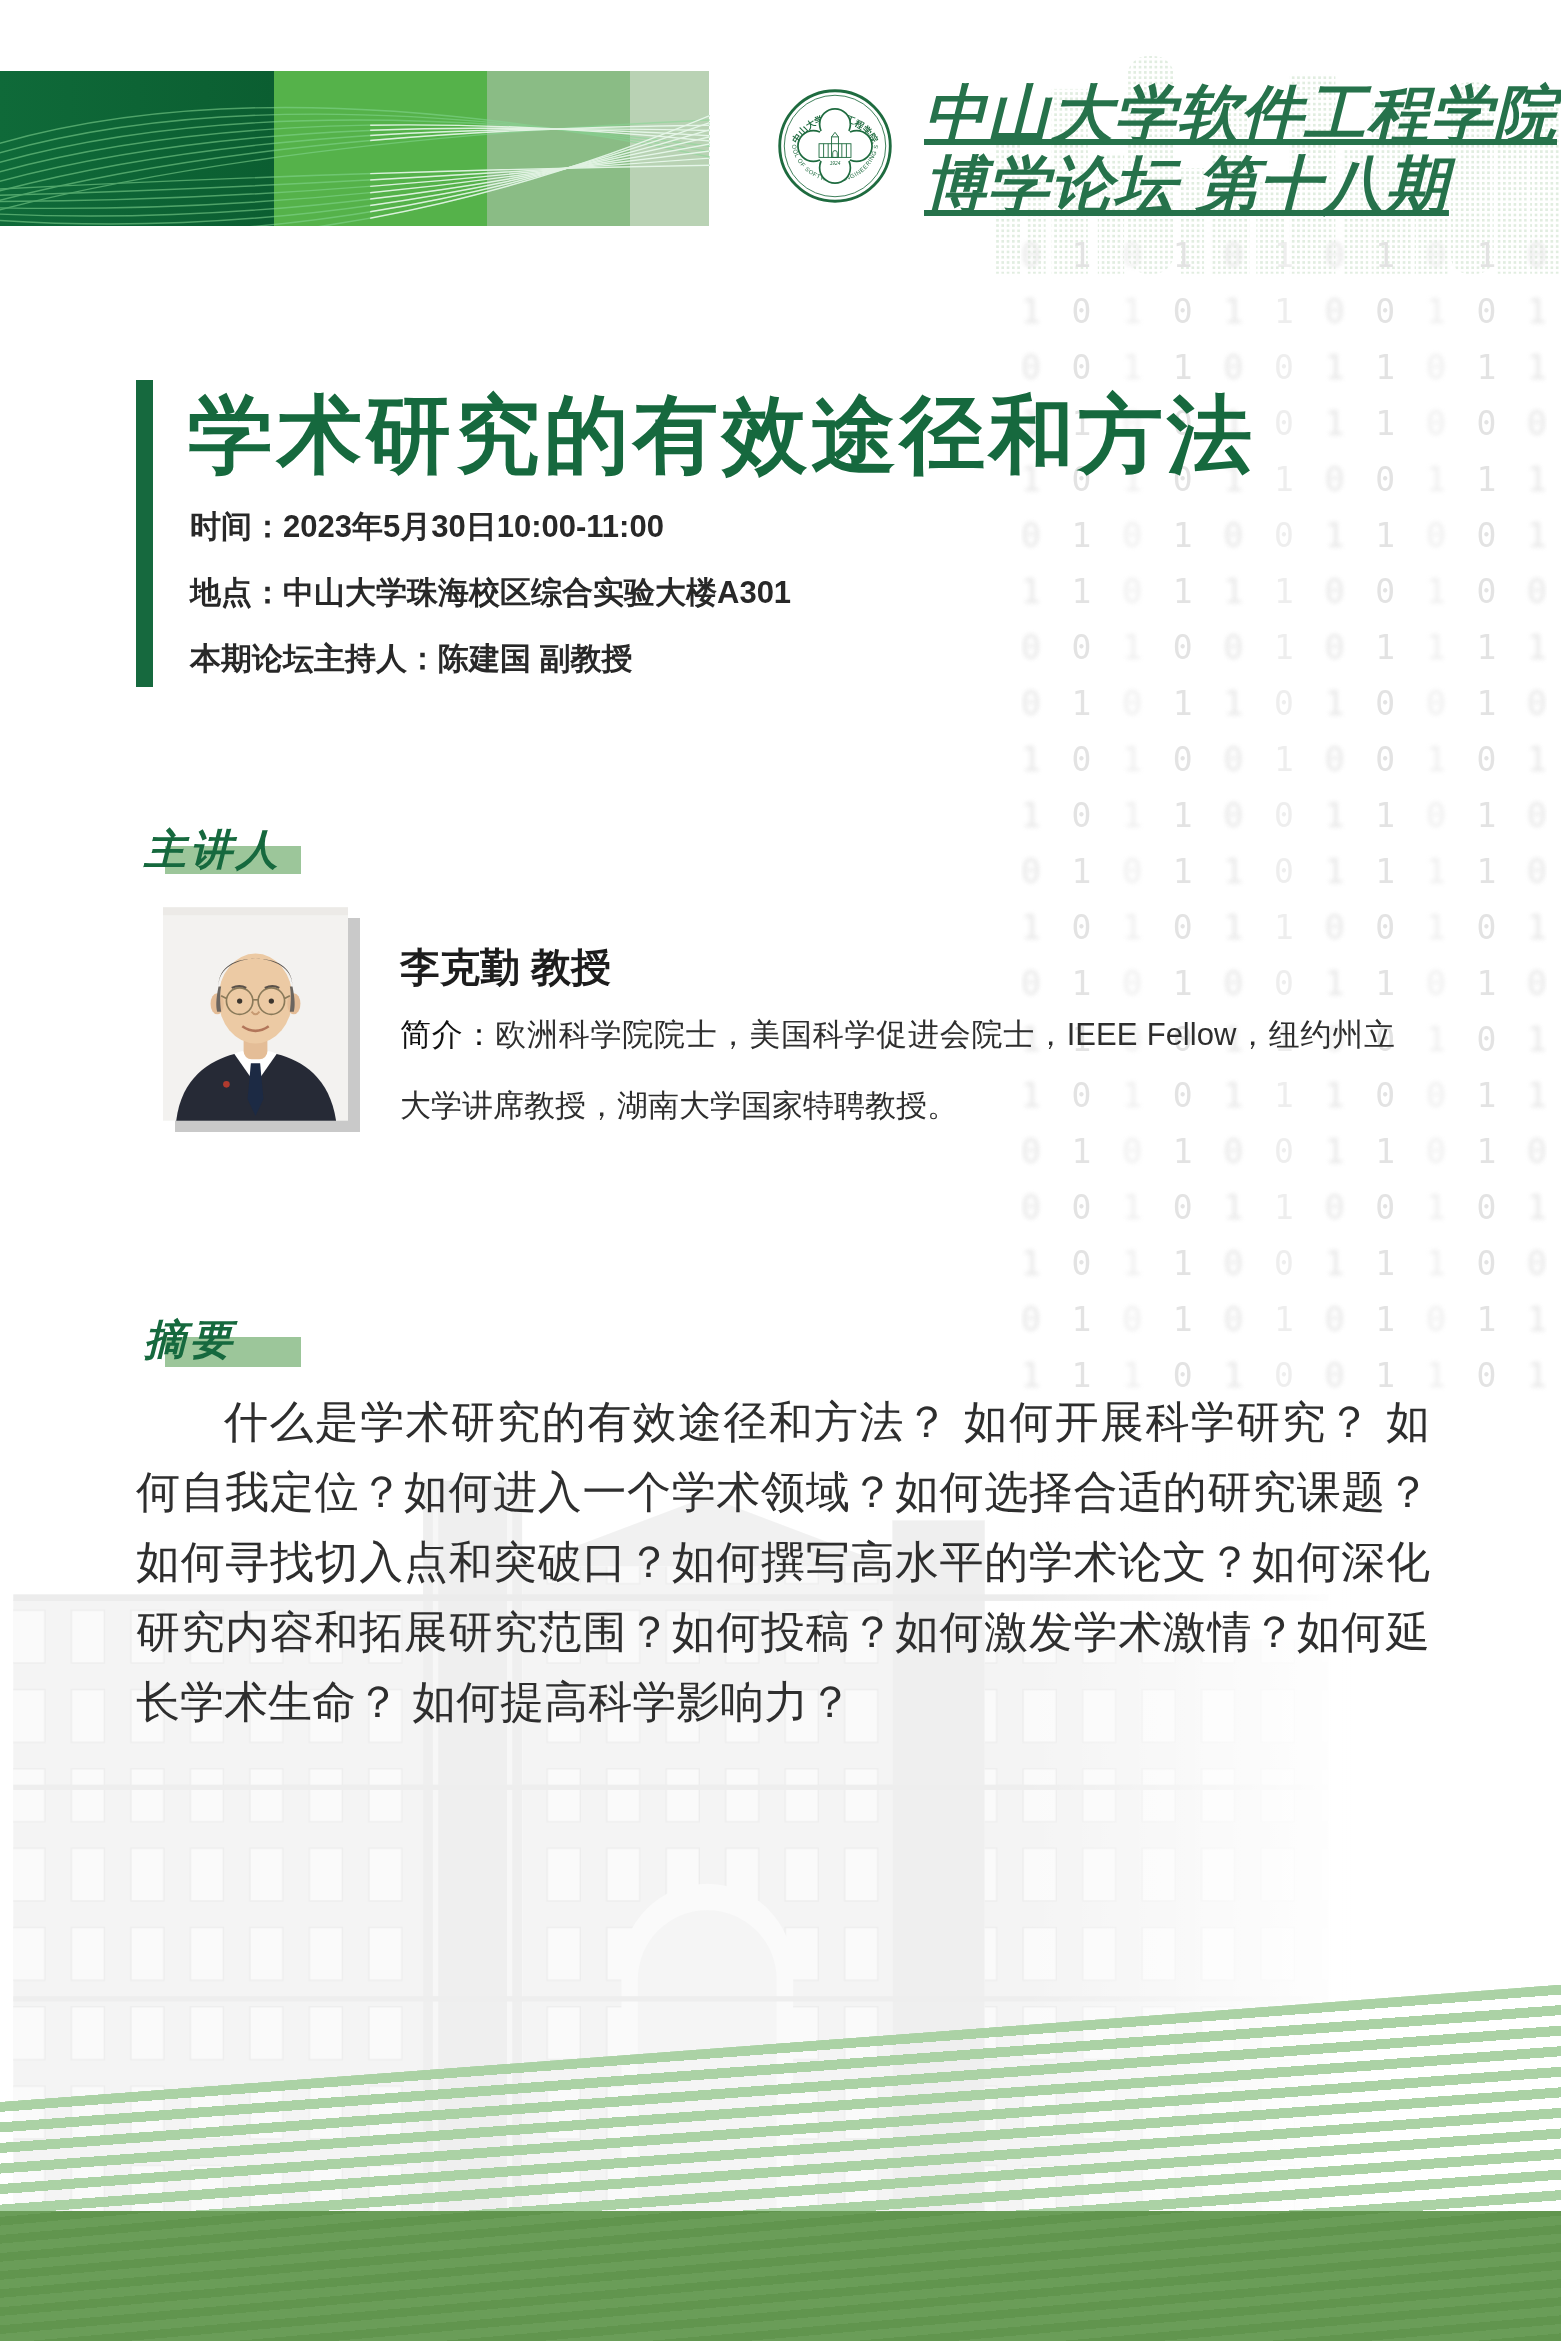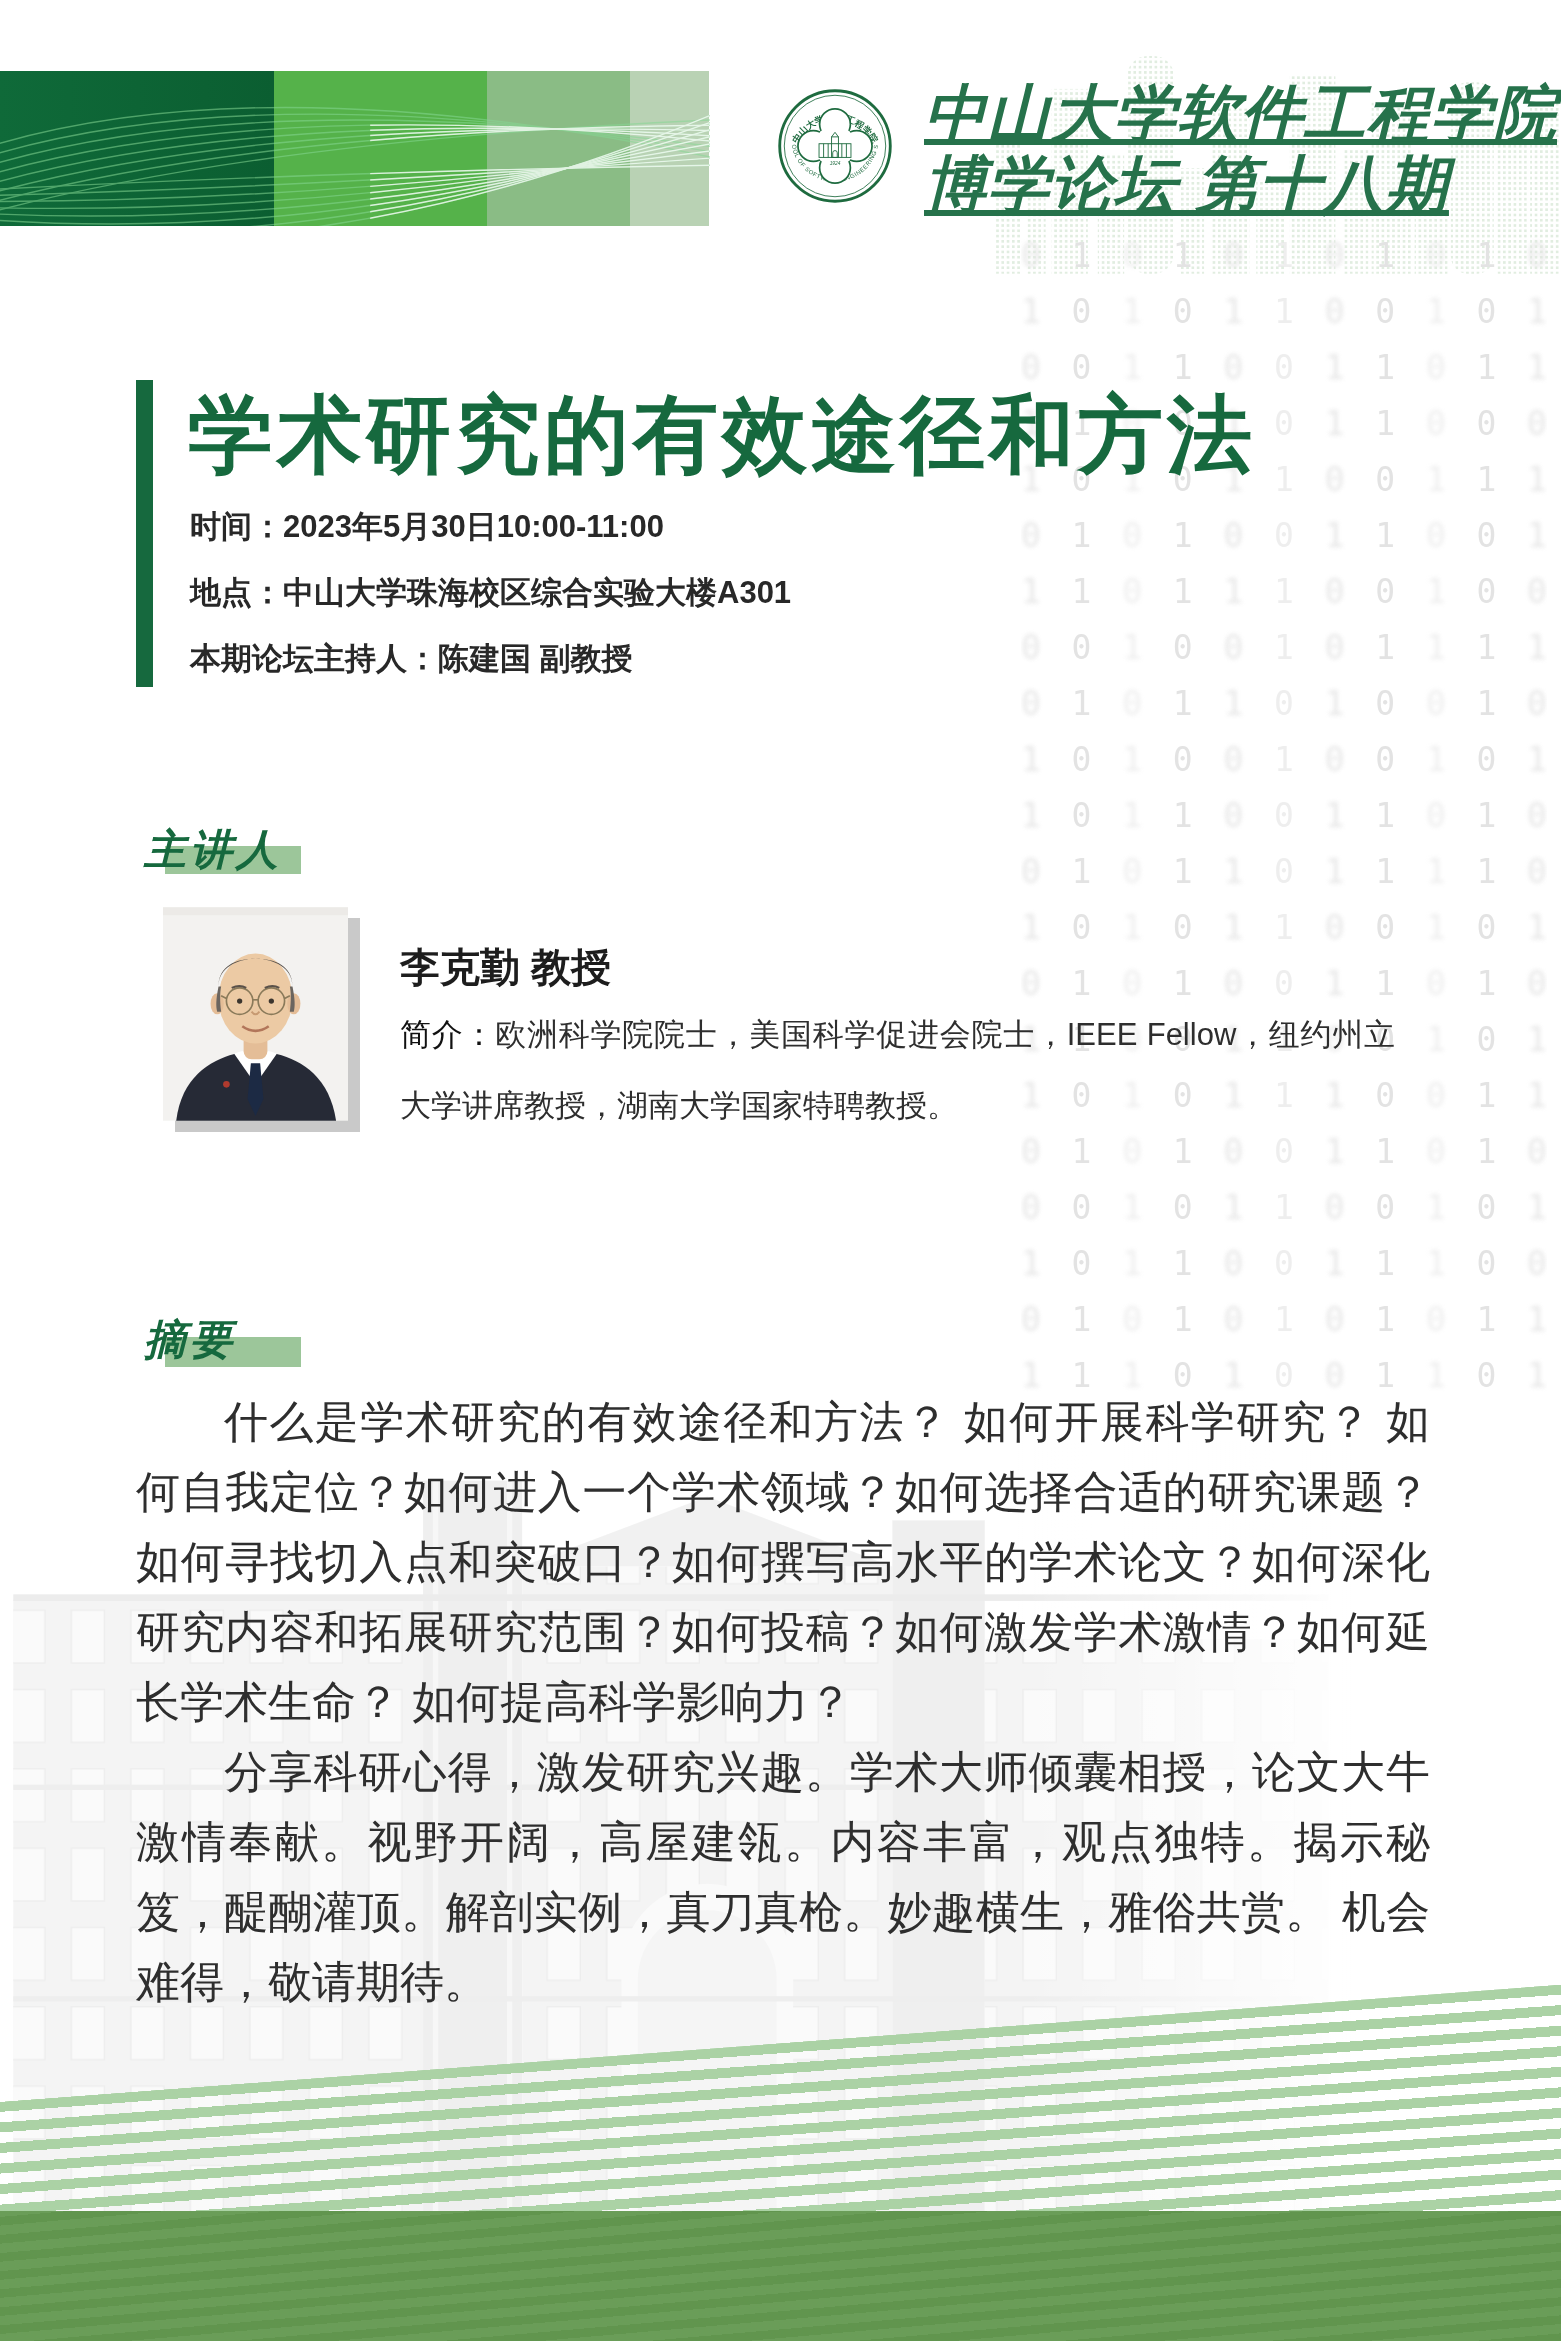--- a/index.html
+++ b/index.html
@@ -465,21 +465,20 @@
   </div>
 
   <p class="speaker-name">李克勤 教授</p>
   <p class="speaker-bio"><span class="lbl">简介：</span><span>欧洲科学院院士，美国科学促进会院士，IEEE Fellow，纽约州立大学讲席教授，湖南大学国家特聘教授。</span></p>
 
   <div class="accent-rect" style="left:165px;top:1337px;width:136px;height:30px;"></div>
   <h2 class="section-heading" style="left:136px;top:1304px;text-align:right;">摘要</h2>
 
   <div class="abstract-text">
     <p>什么是学术研究的有效途径和方法？ 如何开展科学研究？ 如何自我定位？如何进入一个学术领域？如何选择合适的研究课题？ 如何寻找切入点和突破口？如何撰写高水平的学术论文？如何深化研究内容和拓展研究范围？如何投稿？如何激发学术激情？如何延长学术生命？ 如何提高科学影响力？</p>
-    <p>分享科研心得，激发研究兴趣。学术大师倾囊相授，论文大牛激情奉献。视野开阔，高屋建瓴。内容丰富，观点独特。揭示秘笈，醍醐灌顶。解剖实例，真刀真枪。妙趣横生，雅俗共赏。 机会难得，敬请期待。</p>
   </div>
 
   <svg class="watermark" width="1355" height="770" viewBox="0 0 2050 1165">
     <defs>
       <pattern id="winpat" width="90" height="120" patternUnits="userSpaceOnUse">
         <rect x="18" y="16" width="50" height="80" fill="#f8f8f8" stroke="#e2e2e2" stroke-width="2"></rect>
       </pattern>
       <linearGradient id="fade" x1="0" y1="0" x2="1" y2="0">
         <stop offset="0.75" stop-color="#ffffff" stop-opacity="0"></stop>
         <stop offset="1" stop-color="#ffffff" stop-opacity="1"></stop>

